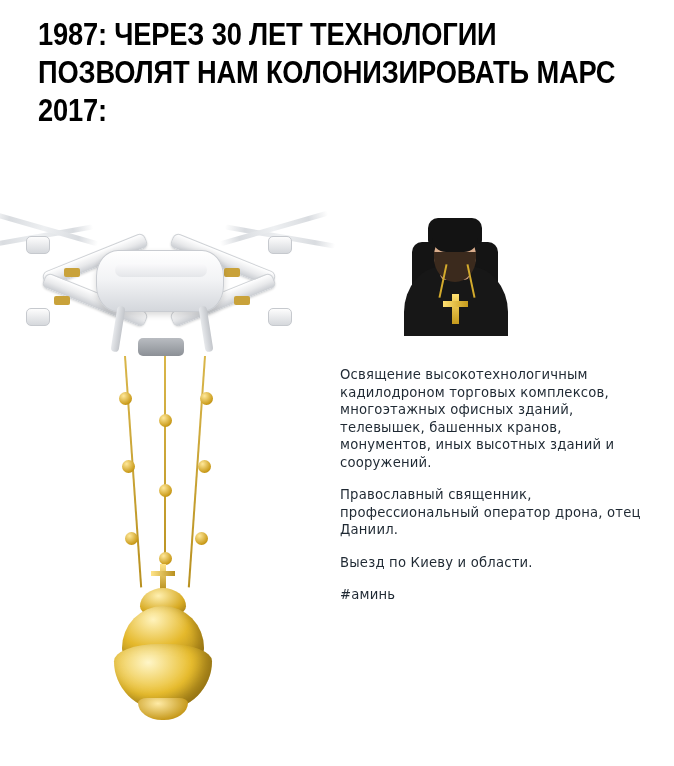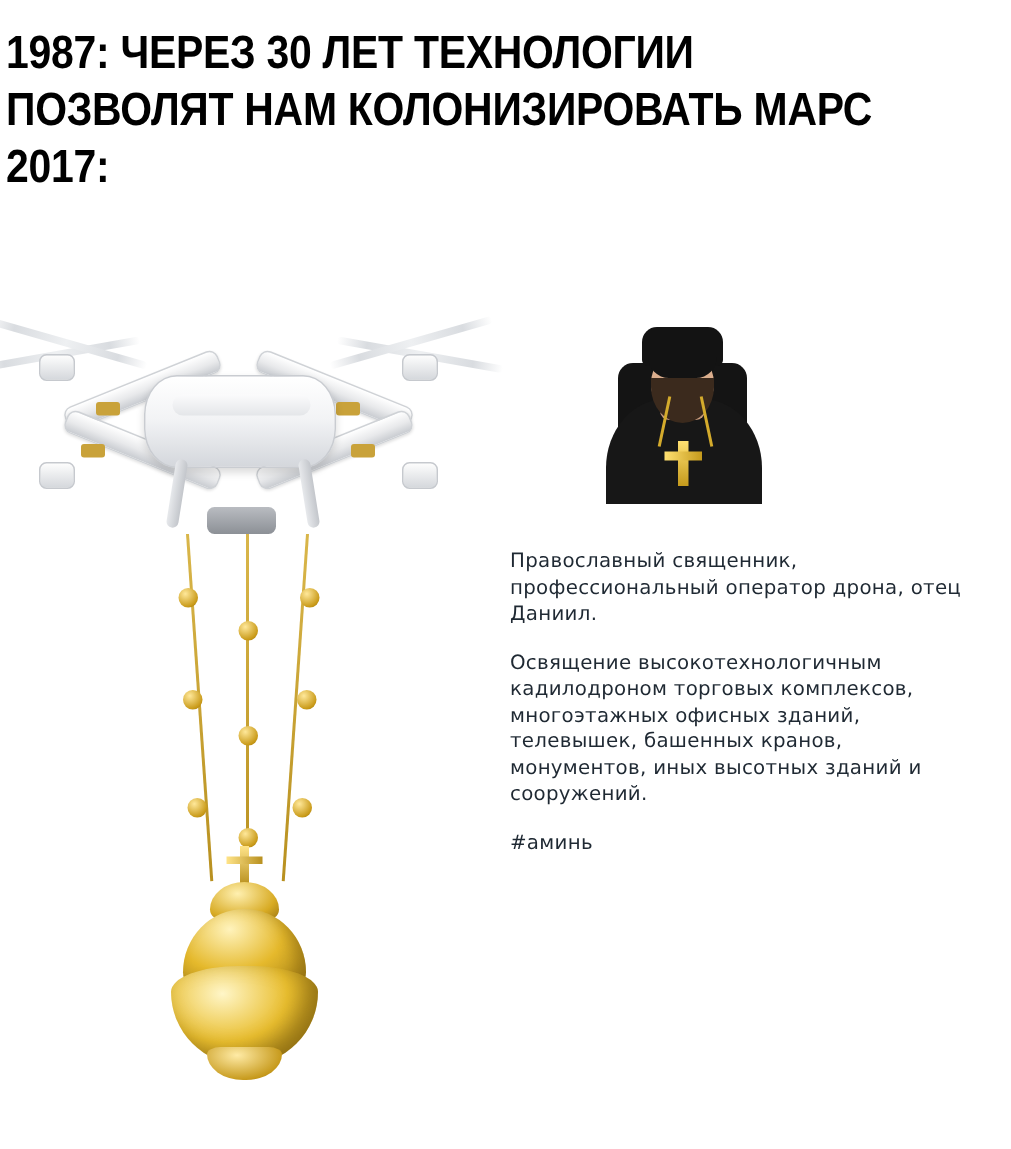--- a/index.html
+++ b/index.html
@@ -12,21 +12,21 @@
     width: 674px;
     height: 766px;
     position: relative;
     font-family: "Liberation Sans", sans-serif;
     overflow: hidden;
   }
 
   
   #headline {
     position: absolute;
-    left: 4px;
+    left: 38px;
     top: 16px;
     width: 630px;
   }
   #headline .line {
     display: block;
     color: #000000;
     font-family: "Liberation Sans Narrow", "Liberation Sans", sans-serif;
     font-weight: bold;
     font-size: 31px;
     line-height: 38px;
@@ -360,16 +360,17 @@
   <div class="p-neck"></div>
   <div class="p-head"></div>
   <div class="p-beard"></div>
   <div class="p-klobuk"></div>
   <div class="p-chain-l"></div>
   <div class="p-chain-r"></div>
   <div class="p-cross"></div>
 </div>
 
 <div id="ad-text">
+  <p>Освящение высокотехнологичным кадилодроном торговых комплексов, многоэтажных офисных зданий, телевышек, башенных кранов, монументов, иных высотных зданий и сооружений.</p>
   <p>Православный священник, профессиональный оператор дрона, отец Даниил.</p>
-  <p>Освящение высокотехнологичным кадилодроном торговых комплексов, многоэтажных офисных зданий, телевышек, башенных кранов, монументов, иных высотных зданий и сооружений.</p>
+  <p>Выезд по Киеву и области.</p>
   <p class="hashtag">#аминь</p>
 </div>
 
 </body></html>

